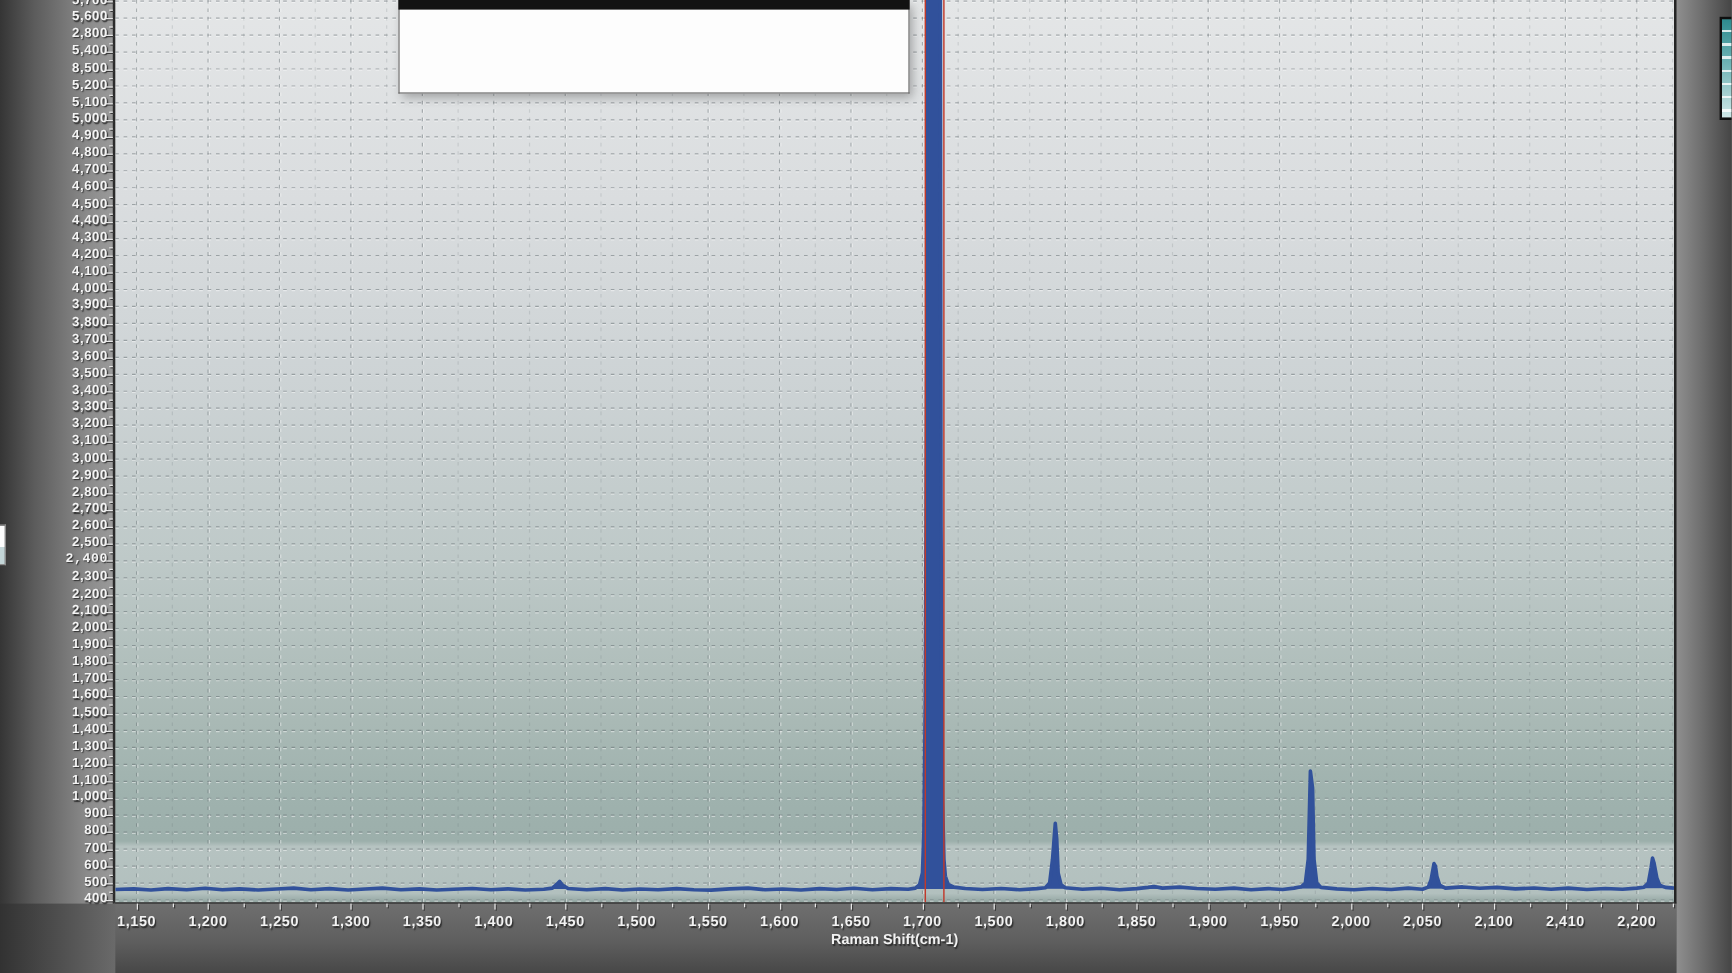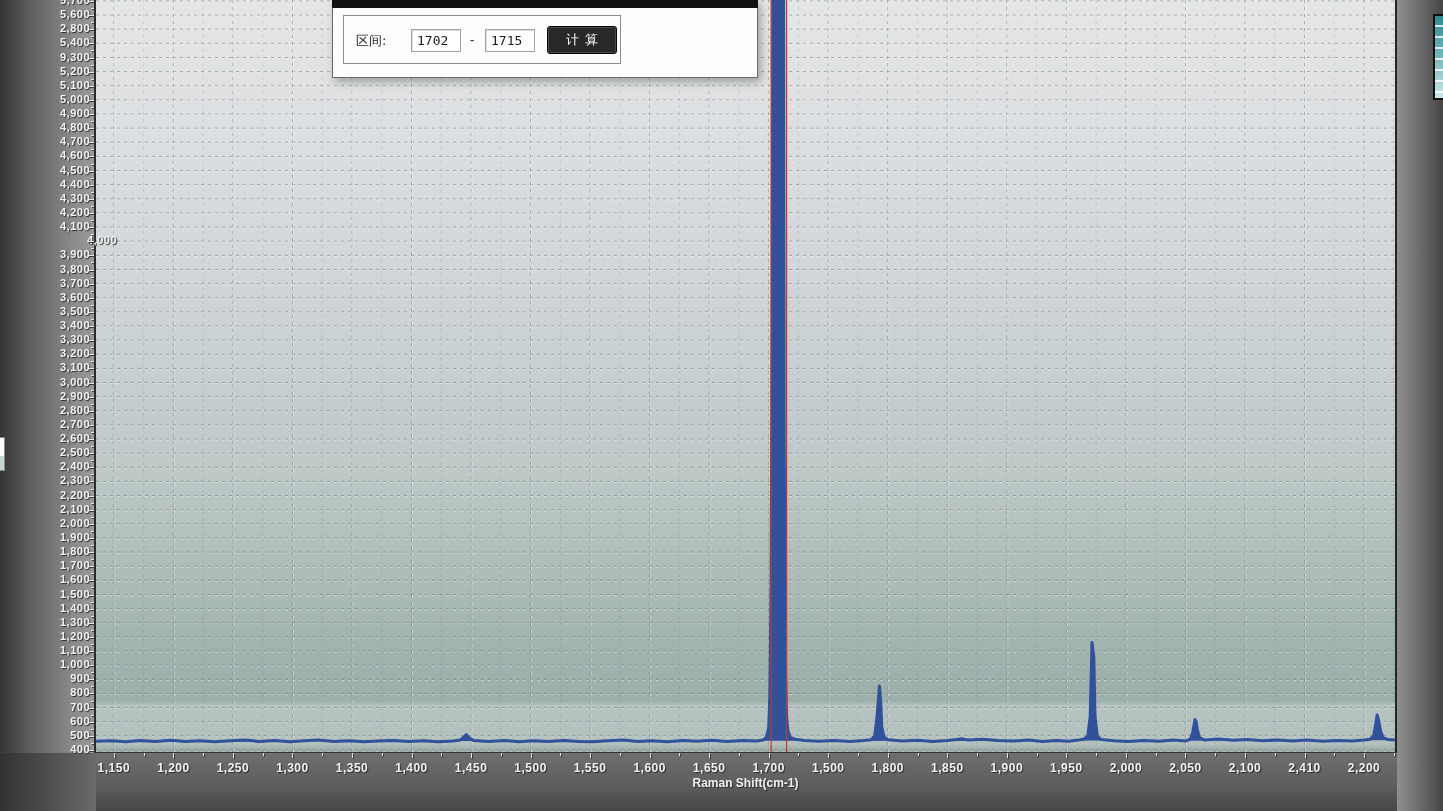--- a/index.html
+++ b/index.html
@@ -314,21 +314,21 @@
       <div class="tick" style="left: 91px; top: 516.817px; width: 3px; height: 1px;"></div>
       <div class="ylabel" style="top: 502.751px;">2,100</div>
       <div class="tick" style="left: 88px; top: 509.751px; width: 6px; height: 1px;"></div>
       <div class="tick" style="left: 91px; top: 502.685px; width: 3px; height: 1px;"></div>
       <div class="ylabel" style="top: 488.619px;">2,200</div>
       <div class="tick" style="left: 88px; top: 495.619px; width: 6px; height: 1px;"></div>
       <div class="tick" style="left: 91px; top: 488.553px; width: 3px; height: 1px;"></div>
       <div class="ylabel" style="top: 474.487px;">2,300</div>
       <div class="tick" style="left: 88px; top: 481.487px; width: 6px; height: 1px;"></div>
       <div class="tick" style="left: 91px; top: 474.421px; width: 3px; height: 1px;"></div>
-      <div class="ylabel" style="top: 460.354px;">2,400</div>
+      <div class="ylabel" style="top: 460.354px; font-family: Liberation Mono, monospace;">2,400</div>
       <div class="tick" style="left: 88px; top: 467.354px; width: 6px; height: 1px;"></div>
       <div class="tick" style="left: 91px; top: 460.288px; width: 3px; height: 1px;"></div>
       <div class="ylabel" style="top: 446.222px;">2,500</div>
       <div class="tick" style="left: 88px; top: 453.222px; width: 6px; height: 1px;"></div>
       <div class="tick" style="left: 91px; top: 446.156px; width: 3px; height: 1px;"></div>
       <div class="ylabel" style="top: 432.09px;">2,600</div>
       <div class="tick" style="left: 88px; top: 439.09px; width: 6px; height: 1px;"></div>
       <div class="tick" style="left: 91px; top: 432.024px; width: 3px; height: 1px;"></div>
       <div class="ylabel" style="top: 417.958px;">2,700</div>
       <div class="tick" style="left: 88px; top: 424.958px; width: 6px; height: 1px;"></div>
@@ -362,21 +362,21 @@
       <div class="tick" style="left: 91px; top: 290.701px; width: 3px; height: 1px;"></div>
       <div class="ylabel" style="top: 276.635px;">3,700</div>
       <div class="tick" style="left: 88px; top: 283.635px; width: 6px; height: 1px;"></div>
       <div class="tick" style="left: 91px; top: 276.569px; width: 3px; height: 1px;"></div>
       <div class="ylabel" style="top: 262.503px;">3,800</div>
       <div class="tick" style="left: 88px; top: 269.503px; width: 6px; height: 1px;"></div>
       <div class="tick" style="left: 91px; top: 262.436px; width: 3px; height: 1px;"></div>
       <div class="ylabel" style="top: 248.37px;">3,900</div>
       <div class="tick" style="left: 88px; top: 255.37px; width: 6px; height: 1px;"></div>
       <div class="tick" style="left: 91px; top: 248.304px; width: 3px; height: 1px;"></div>
-      <div class="ylabel" style="top: 234.238px; margin-left: 27px;">4,000</div>
+      <div class="ylabel" style="top: 234.238px;">4,000</div>
       <div class="tick" style="left: 88px; top: 241.238px; width: 6px; height: 1px;"></div>
       <div class="tick" style="left: 91px; top: 234.172px; width: 3px; height: 1px;"></div>
       <div class="ylabel" style="top: 220.106px;">4,100</div>
       <div class="tick" style="left: 88px; top: 227.106px; width: 6px; height: 1px;"></div>
       <div class="tick" style="left: 91px; top: 220.04px; width: 3px; height: 1px;"></div>
       <div class="ylabel" style="top: 205.973px;">4,200</div>
       <div class="tick" style="left: 88px; top: 212.973px; width: 6px; height: 1px;"></div>
       <div class="tick" style="left: 91px; top: 205.907px; width: 3px; height: 1px;"></div>
       <div class="ylabel" style="top: 191.841px;">4,300</div>
       <div class="tick" style="left: 88px; top: 198.841px; width: 6px; height: 1px;"></div>
@@ -401,21 +401,21 @@
       <div class="tick" style="left: 91px; top: 106.981px; width: 3px; height: 1px;"></div>
       <div class="ylabel" style="top: 92.9152px;">5,000</div>
       <div class="tick" style="left: 88px; top: 99.9152px; width: 6px; height: 1px;"></div>
       <div class="tick" style="left: 91px; top: 92.8491px; width: 3px; height: 1px;"></div>
       <div class="ylabel" style="top: 78.7829px;">5,100</div>
       <div class="tick" style="left: 88px; top: 85.7829px; width: 6px; height: 1px;"></div>
       <div class="tick" style="left: 91px; top: 78.7168px; width: 3px; height: 1px;"></div>
       <div class="ylabel" style="top: 64.6506px;">5,200</div>
       <div class="tick" style="left: 88px; top: 71.6506px; width: 6px; height: 1px;"></div>
       <div class="tick" style="left: 91px; top: 64.5845px; width: 3px; height: 1px;"></div>
-      <div class="ylabel" style="top: 50.5184px;">9,300</div>
+      <div class="ylabel" style="top: 50.5184px;">8,500</div>
       <div class="tick" style="left: 88px; top: 57.5184px; width: 6px; height: 1px;"></div>
       <div class="tick" style="left: 91px; top: 50.4522px; width: 3px; height: 1px;"></div>
       <div class="ylabel" style="top: 36.3861px;">5,400</div>
       <div class="tick" style="left: 88px; top: 43.3861px; width: 6px; height: 1px;"></div>
       <div class="tick" style="left: 91px; top: 36.32px; width: 3px; height: 1px;"></div>
       <div class="ylabel" style="top: 22.2538px;">2,800</div>
       <div class="tick" style="left: 88px; top: 29.2538px; width: 6px; height: 1px;"></div>
       <div class="tick" style="left: 91px; top: 22.1877px; width: 3px; height: 1px;"></div>
       <div class="ylabel" style="top: 8.12154px;">5,600</div>
       <div class="tick" style="left: 88px; top: 15.1215px; width: 6px; height: 1px;"></div>
@@ -487,25 +487,18 @@
       <div class="tick" style="left: 1334.28px; top: 753px; width: 1px; height: 3px;"></div>
       <div class="xlabel" style="left: 1329.04px;">2,200</div>
       <div class="tick" style="left: 1364.04px; top: 753px; width: 1px; height: 5px;"></div>
       <div class="tick" style="left: 1393.81px; top: 753px; width: 1px; height: 3px;"></div>
     </div>
 
   <div class="axis-title">Raman Shift(cm-1)</div>
 
   <div class="dialog">
     <div class="dialog-titlebar"></div>
-    <div class="group group1">
-      <span class="lbl" style="left:12px; top:16px;">区间:</span>
-      <input class="txt" style="left: 67px; top: 13px; width: 50px;" value="1702">
-      <span class="dash" style="left:126px; top:16px;">-</span>
-      <input class="txt" style="left: 141px; top: 13px; width: 50px;" value="1715">
-      <button class="calc-btn">计算</button>
-    </div>
   </div>
 
   <div class="edge-sliver"></div>
   <div class="mini-widget"></div>
 
 </div>
 
 </body></html>

